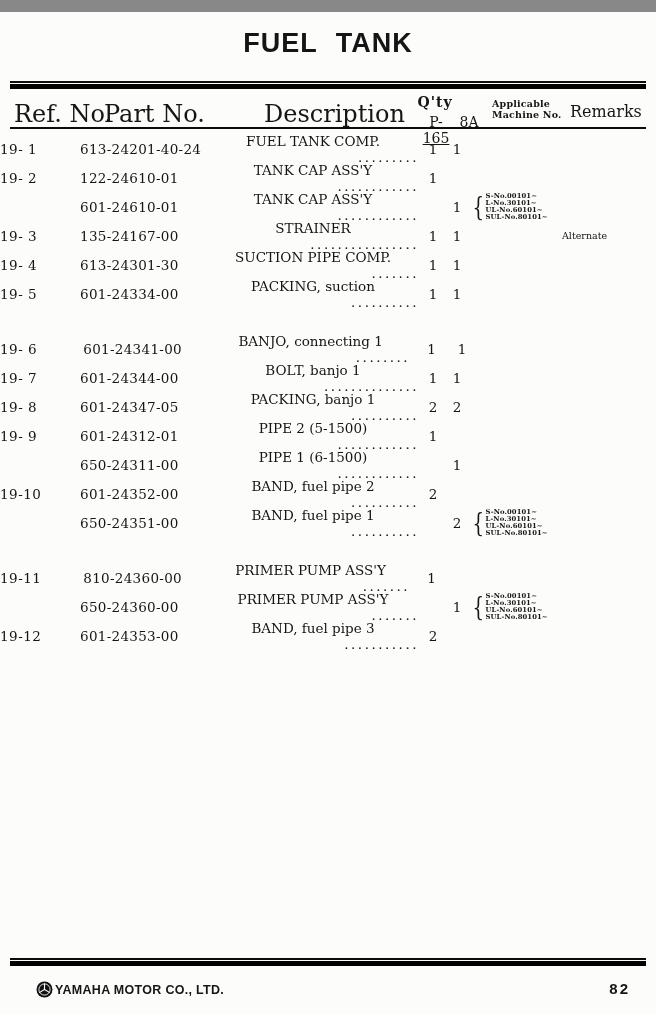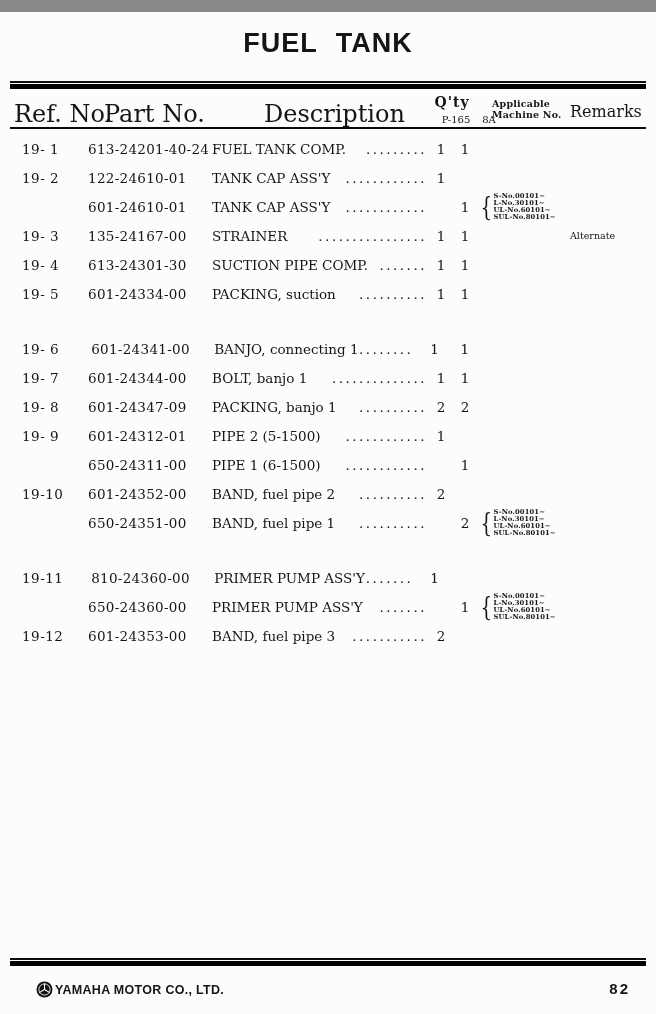--- a/index.html
+++ b/index.html
@@ -28,33 +28,33 @@
   .rule .thick{height:5px;background:#000;}
   .rule-top{top:69px;}
   .rule-mid{top:115px;}
   .rule-mid .only{height:2px;background:#0c0c0c;}
   .rule-bottom{top:946px;}
   
   .colhead{position:absolute;font-size:24px;}
   .h-ref{left:14px;top:88px;}
   .h-part{left:104px;top:88px;}
   .h-desc{left:264px;top:88px;}
-  .h-qty{left:422px;top:82px;width:60px;text-align:center;font-size:14px;font-weight:bold;letter-spacing:1px;}
-  .h-qtysub{left:436px;top:102px;width:66px;display:flex;font-size:10px;}
+  .h-qty{left:405px;top:82px;width:60px;text-align:center;font-size:14px;font-weight:bold;letter-spacing:1px;}
+  .h-qtysub{left:416px;top:102px;width:66px;display:flex;font-size:14px;text-decoration:underline;}
   .h-qtysub span.s1{width:40px;text-align:center;}
   .h-qtysub span.s2{width:26px;text-align:center;}
   .h-app{left:492px;top:86px;width:72px;font-size:9.5px;line-height:11px;font-weight:bold;letter-spacing:.2px;}
   .h-remarks{left:570px;top:90px;font-size:16px;}
   
   .tbody{position:absolute;top:122px;left:0;width:656px;}
   .row{display:flex;height:29px;align-items:center;font-size:13.5px;}
   .row.gap{margin-top:26px;gap:8px;}
-  .c-ref{width:88px;padding-left:22px;box-sizing:border-box;letter-spacing:.5px;}
+  .c-ref{width:80px;box-sizing:border-box;letter-spacing:.5px;}
   .c-part{width:124px;letter-spacing:.3px;}
-  .c-desc{width:218px;display:flex;align-items:center;}
+  .c-desc{width:218px;display:flex;align-items:center;flex-direction:column;}
   .c-desc .desc-text{white-space:nowrap;}
   .c-desc .leader{margin-left:auto;padding-right:3px;letter-spacing:2.5px;white-space:nowrap;overflow:hidden;}
   .c-qty1{width:22px;text-align:center;}
   .c-qty2{width:26px;text-align:center;}
   .c-machine{width:92px;display:flex;align-items:center;}
   .c-machine .brace{font-size:26px;font-weight:400;line-height:26px;transform:scaleX(.7);margin-right:-1px;}
   .c-machine .mlines{display:flex;flex-direction:column;font-size:6.8px;line-height:7px;font-weight:bold;font-family:"DejaVu Serif",serif;letter-spacing:.1px;}
   .c-remarks{width:84px;font-size:9.5px;}
   
   .footer{position:absolute;left:0;top:966px;width:656px;height:30px;}
@@ -202,21 +202,21 @@
       <span class="leader">..............</span>
     </div>
     <div class="c-qty1">1</div>
     <div class="c-qty2">1</div>
     <div class="c-machine"></div>
     <div class="c-remarks"></div>
   </div>
 
   <div class="row">
     <div class="c-ref">19- 8</div>
-    <div class="c-part">601-24347-09</div>
+    <div class="c-part">601-24347-05</div>
     <div class="c-desc">
       <span class="desc-text">PACKING, banjo 1</span>
       <span class="leader">..........</span>
     </div>
     <div class="c-qty1">2</div>
     <div class="c-qty2">2</div>
     <div class="c-machine"></div>
     <div class="c-remarks"></div>
   </div>
 

